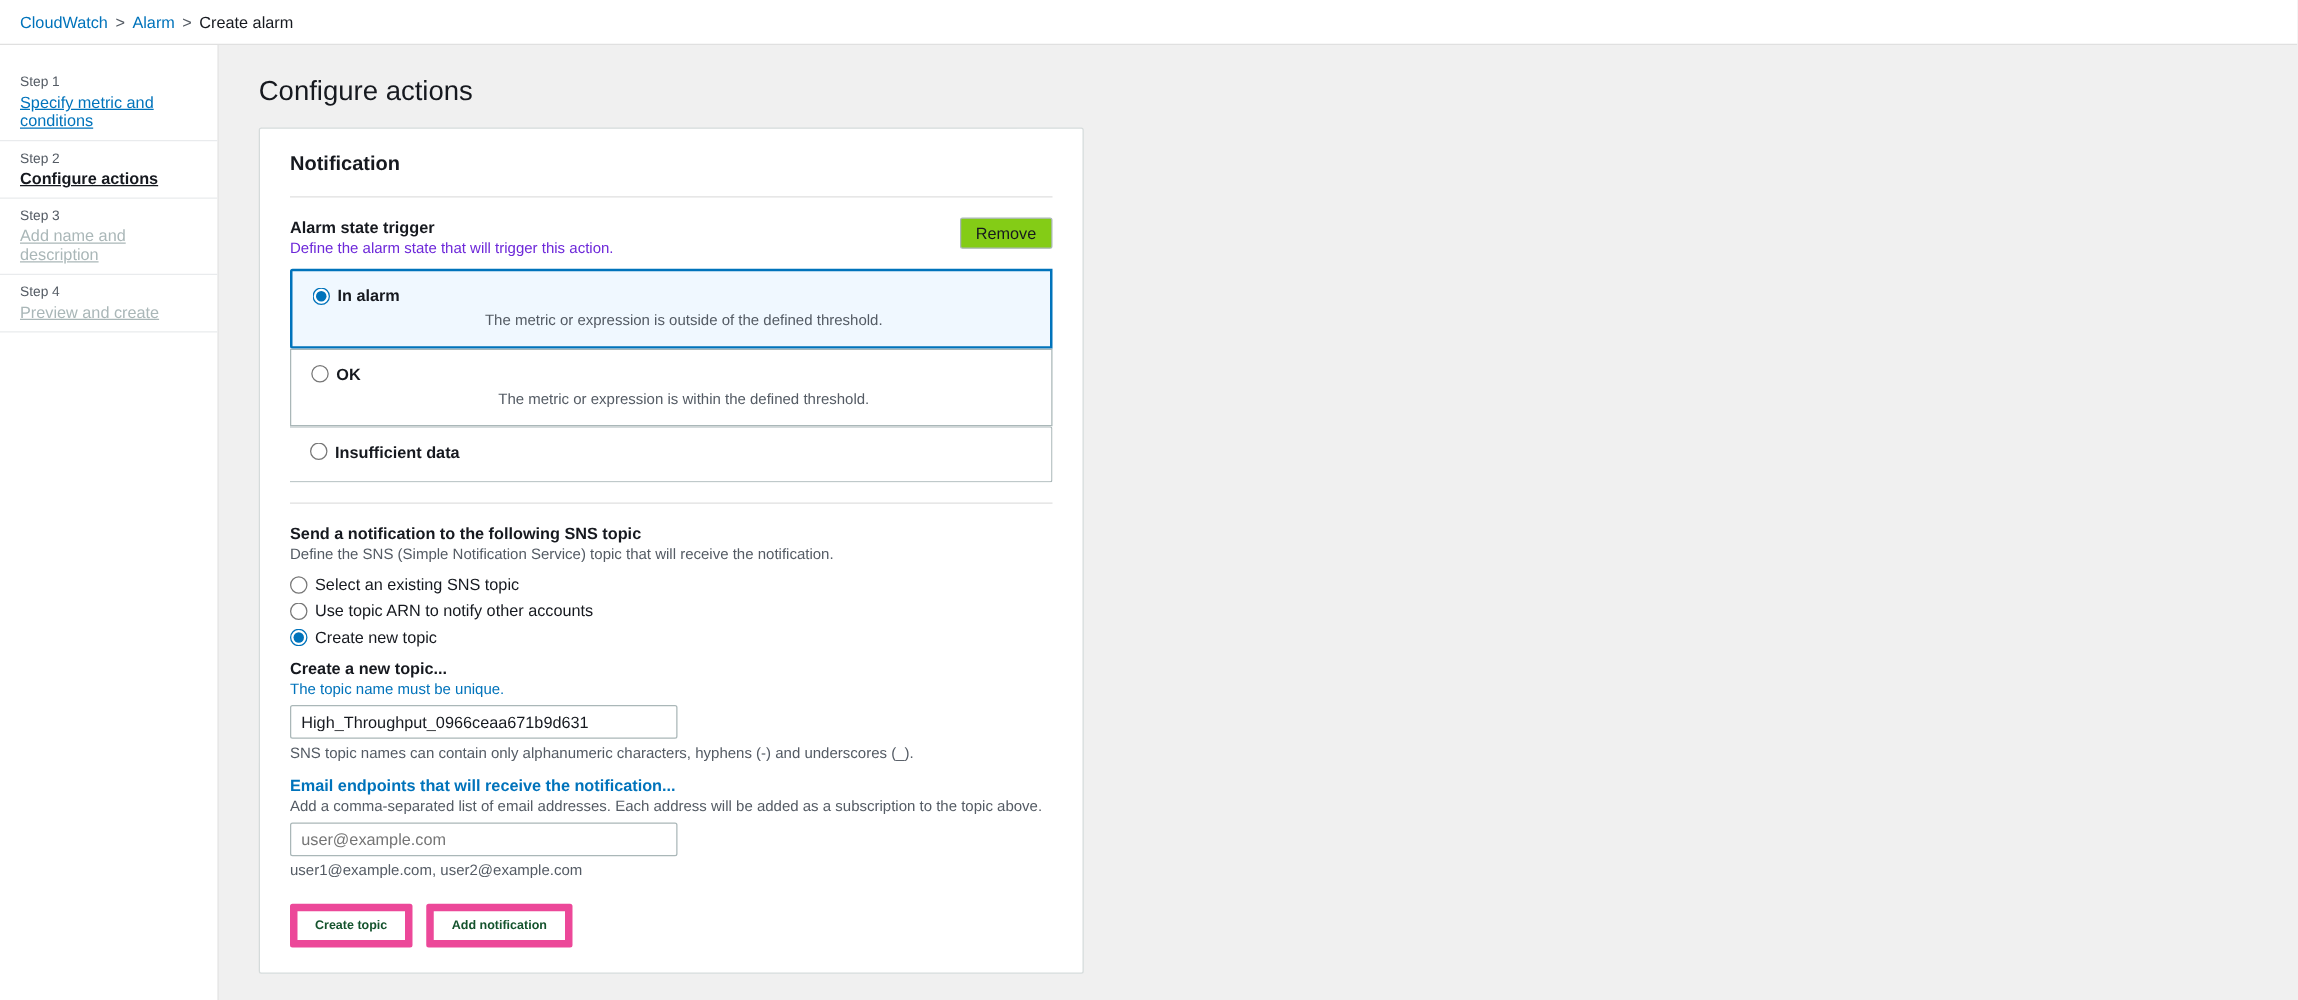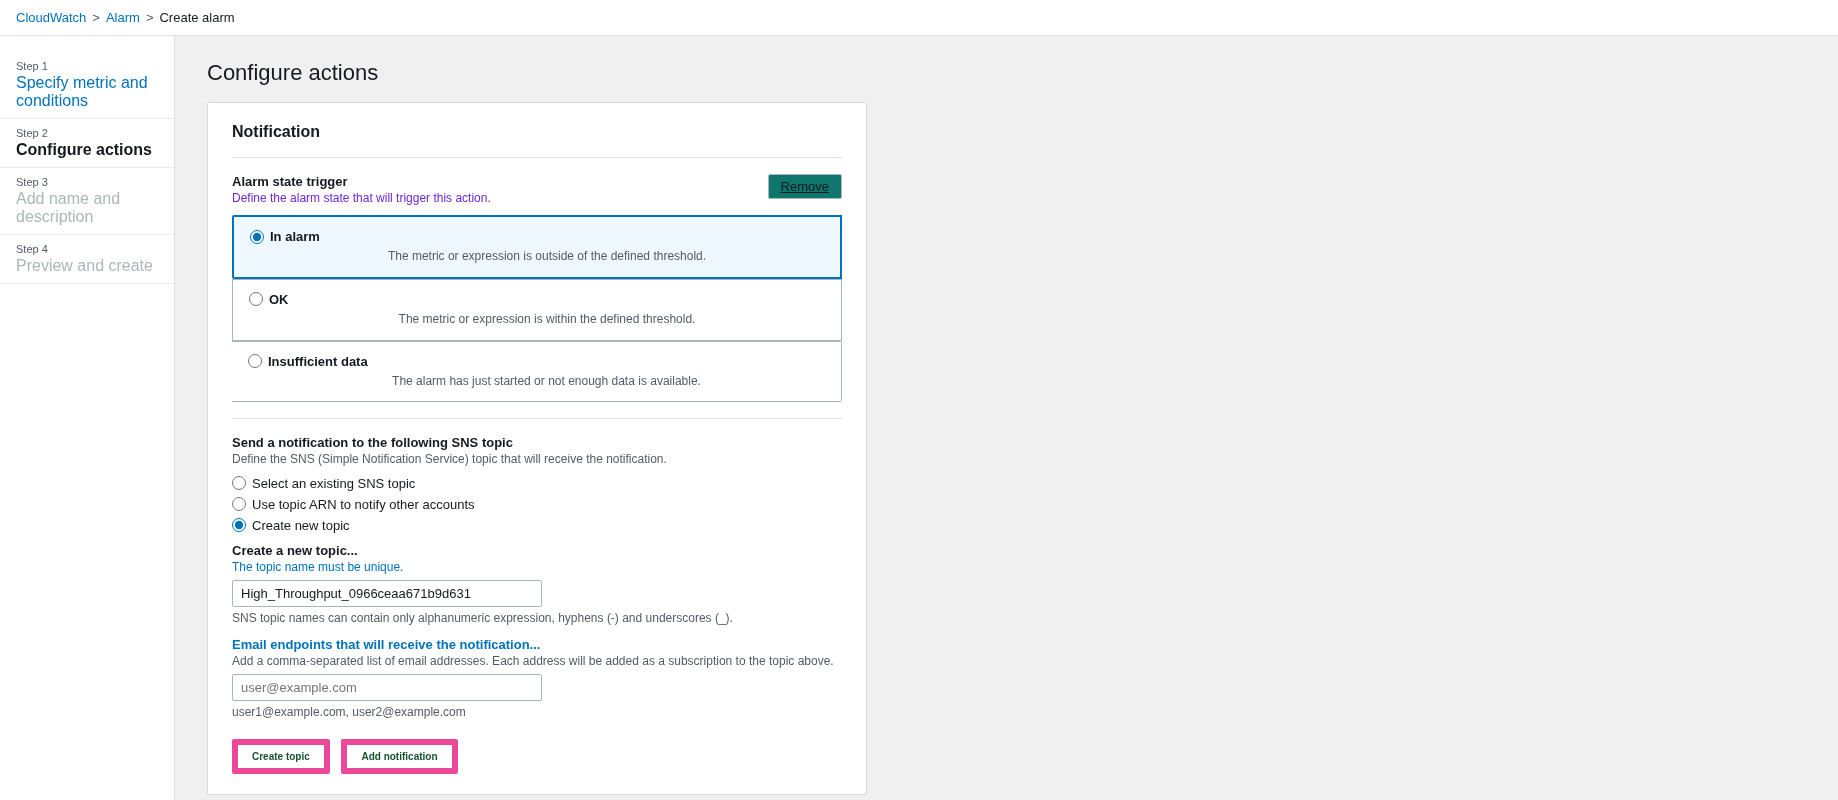--- a/index.html
+++ b/index.html
@@ -42,23 +42,24 @@
     .step-item {
       padding: 8px 16px;
       border-bottom: 1px solid #e9ebed;
     }
     .step-label {
       font-size: 11px;
       color: #545b64;
       margin-bottom: 2px;
     }
     .step-title {
-      font-size: 16px;
+      font-size: 13px;
       color: #0073bb;
       cursor: pointer;
+      text-decoration: underline;
     }
     .step-title.active {
       color: #16191f;
       font-weight: 700;
     }
     .step-title.disabled {
       color: #aab7b8;
       cursor: default;
     }
     .main-content {
@@ -146,42 +147,41 @@
     }
     .trigger-desc {
       font-size: 12px;
       color: #545b64;
       padding-left: 20px;
       line-height: 1.4;
       text-align: center;
     }
     .remove-btn {
       float: right;
-      background: #0f766e;
+      background: #84cc16;
       border: 1px solid #aab7b8;
       border-radius: 2px;
       padding: 4px 12px;
       font-size: 13px;
       cursor: pointer;
       color: #16191f;
-      text-decoration: underline;
     }
     .sns-title {
       font-size: 13px;
       font-weight: 700;
       margin-bottom: 2px;
     }
     .sns-desc {
       font-size: 12px;
       color: #545b64;
       margin-bottom: 10px;
     }
     .radio-option {
       display: flex;
-      align-items: flex-start;
+      align-items: flex-end;
       gap: 6px;
       margin-bottom: 6px;
       font-size: 13px;
       cursor: pointer;
     }
     .radio-option input[type="radio"] {
       accent-color: #0073bb;
       width: 14px;
       height: 14px;
     }
@@ -317,21 +317,20 @@
               <label class="trigger-title" for="ok_trigger">OK</label>
             </div>
             <div class="trigger-desc">The metric or expression is within the defined threshold.</div>
           </div>
 
           <div class="trigger-option">
             <div class="trigger-radio-row">
               <input type="radio" name="alarm_trigger" id="insufficient_data" style="">
               <label class="trigger-title" for="insufficient_data">Insufficient data</label>
             </div>
-            <div class="trigger-desc">The alarm has just started or not enough data is available.</div>
           </div>
         </div>
       </div>
 
       <hr class="divider">
 
       <div>
         <div class="sns-title">Send a notification to the following SNS topic</div>
         <div class="sns-desc">Define the SNS (Simple Notification Service) topic that will receive the notification.</div>
 
@@ -348,21 +347,21 @@
         <div class="radio-option">
           <input type="radio" name="sns_topic" id="new_sns" checked="" style="">
           <label for="new_sns">Create new topic</label>
         </div>
       </div>
 
       <div style="margin-top: 10px;">
         <div class="sub-section-title">Create a new topic...</div>
         <div class="hint-text">The topic name must be unique.</div>
         <input type="text" class="text-input" value="High_Throughput_0966ceaa671b9d631" style="">
-        <div class="helper-text">SNS topic names can contain only alphanumeric expression, hyphens (-) and underscores (_).</div>
+        <div class="helper-text">SNS topic names can contain only alphanumeric characters, hyphens (-) and underscores (_).</div>
       </div>
 
       <div>
         <div class="email-section-title">Email endpoints that will receive the notification...</div>
         <div class="email-desc">Add a comma-separated list of email addresses. Each address will be added as a subscription to the topic above.</div>
         <input type="text" class="email-input" placeholder="user@example.com" style="">
         <div class="placeholder-hint">user1@example.com, user2@example.com</div>
       </div>
 
       <div>

